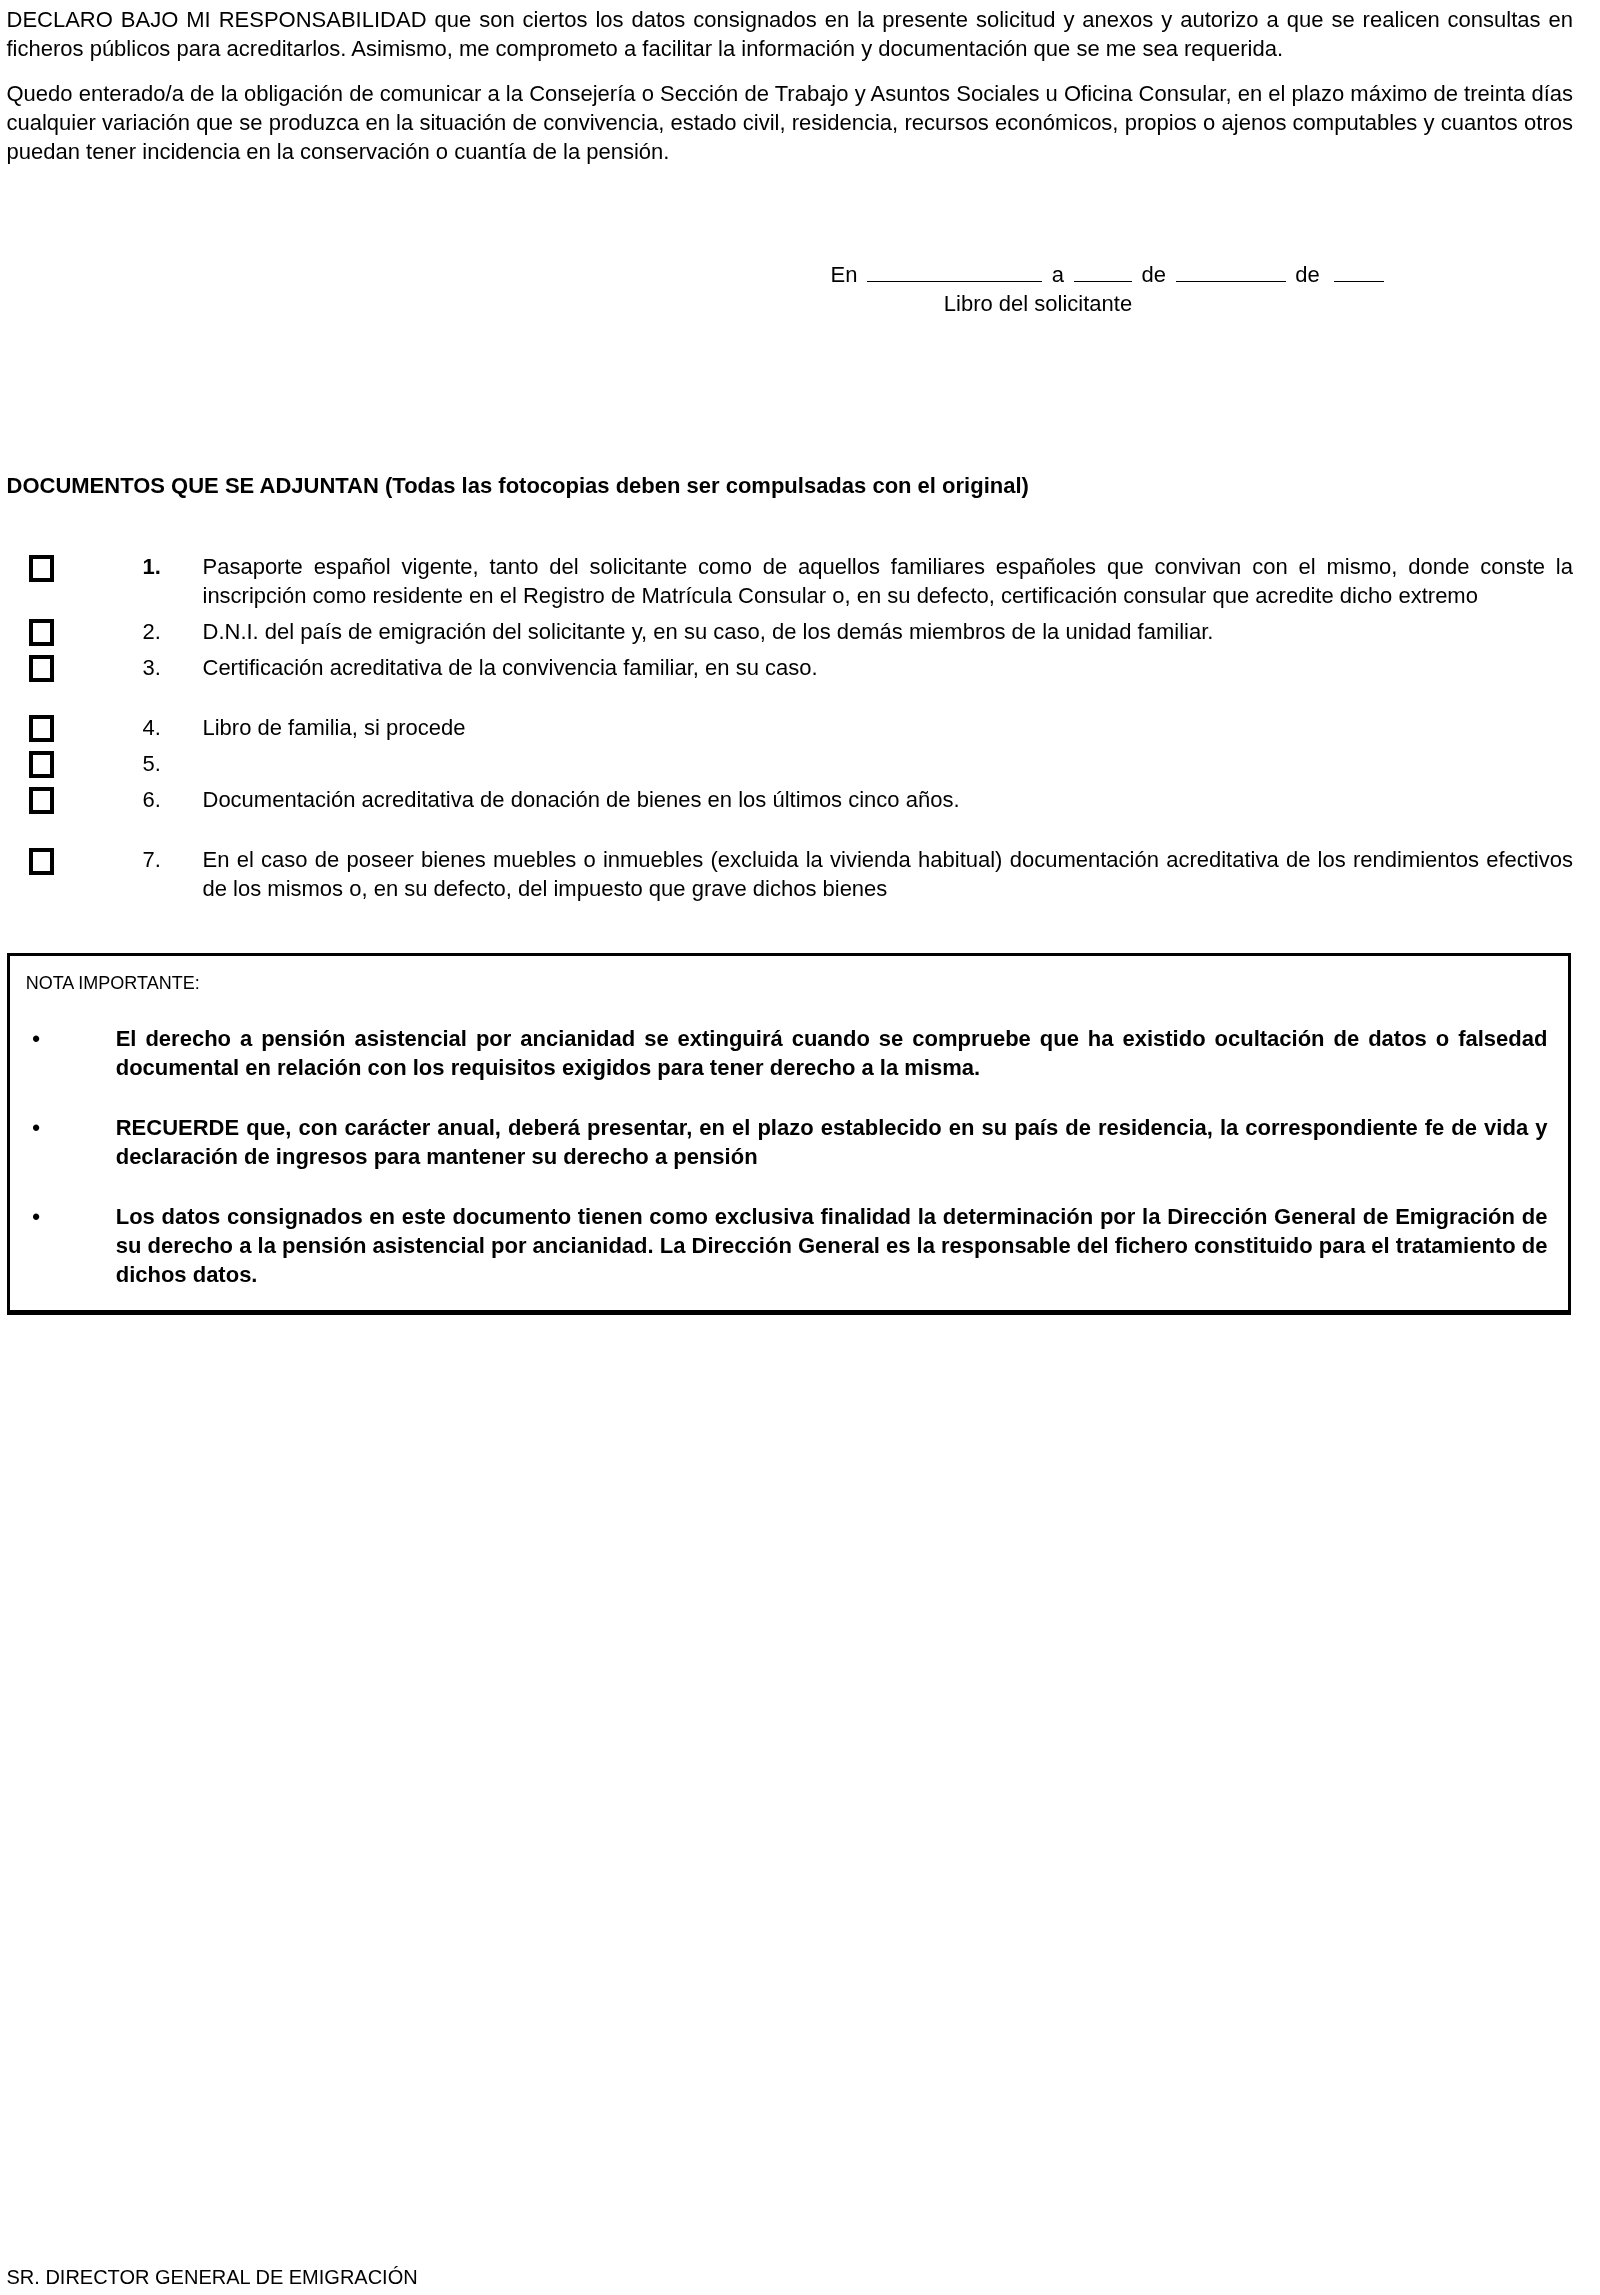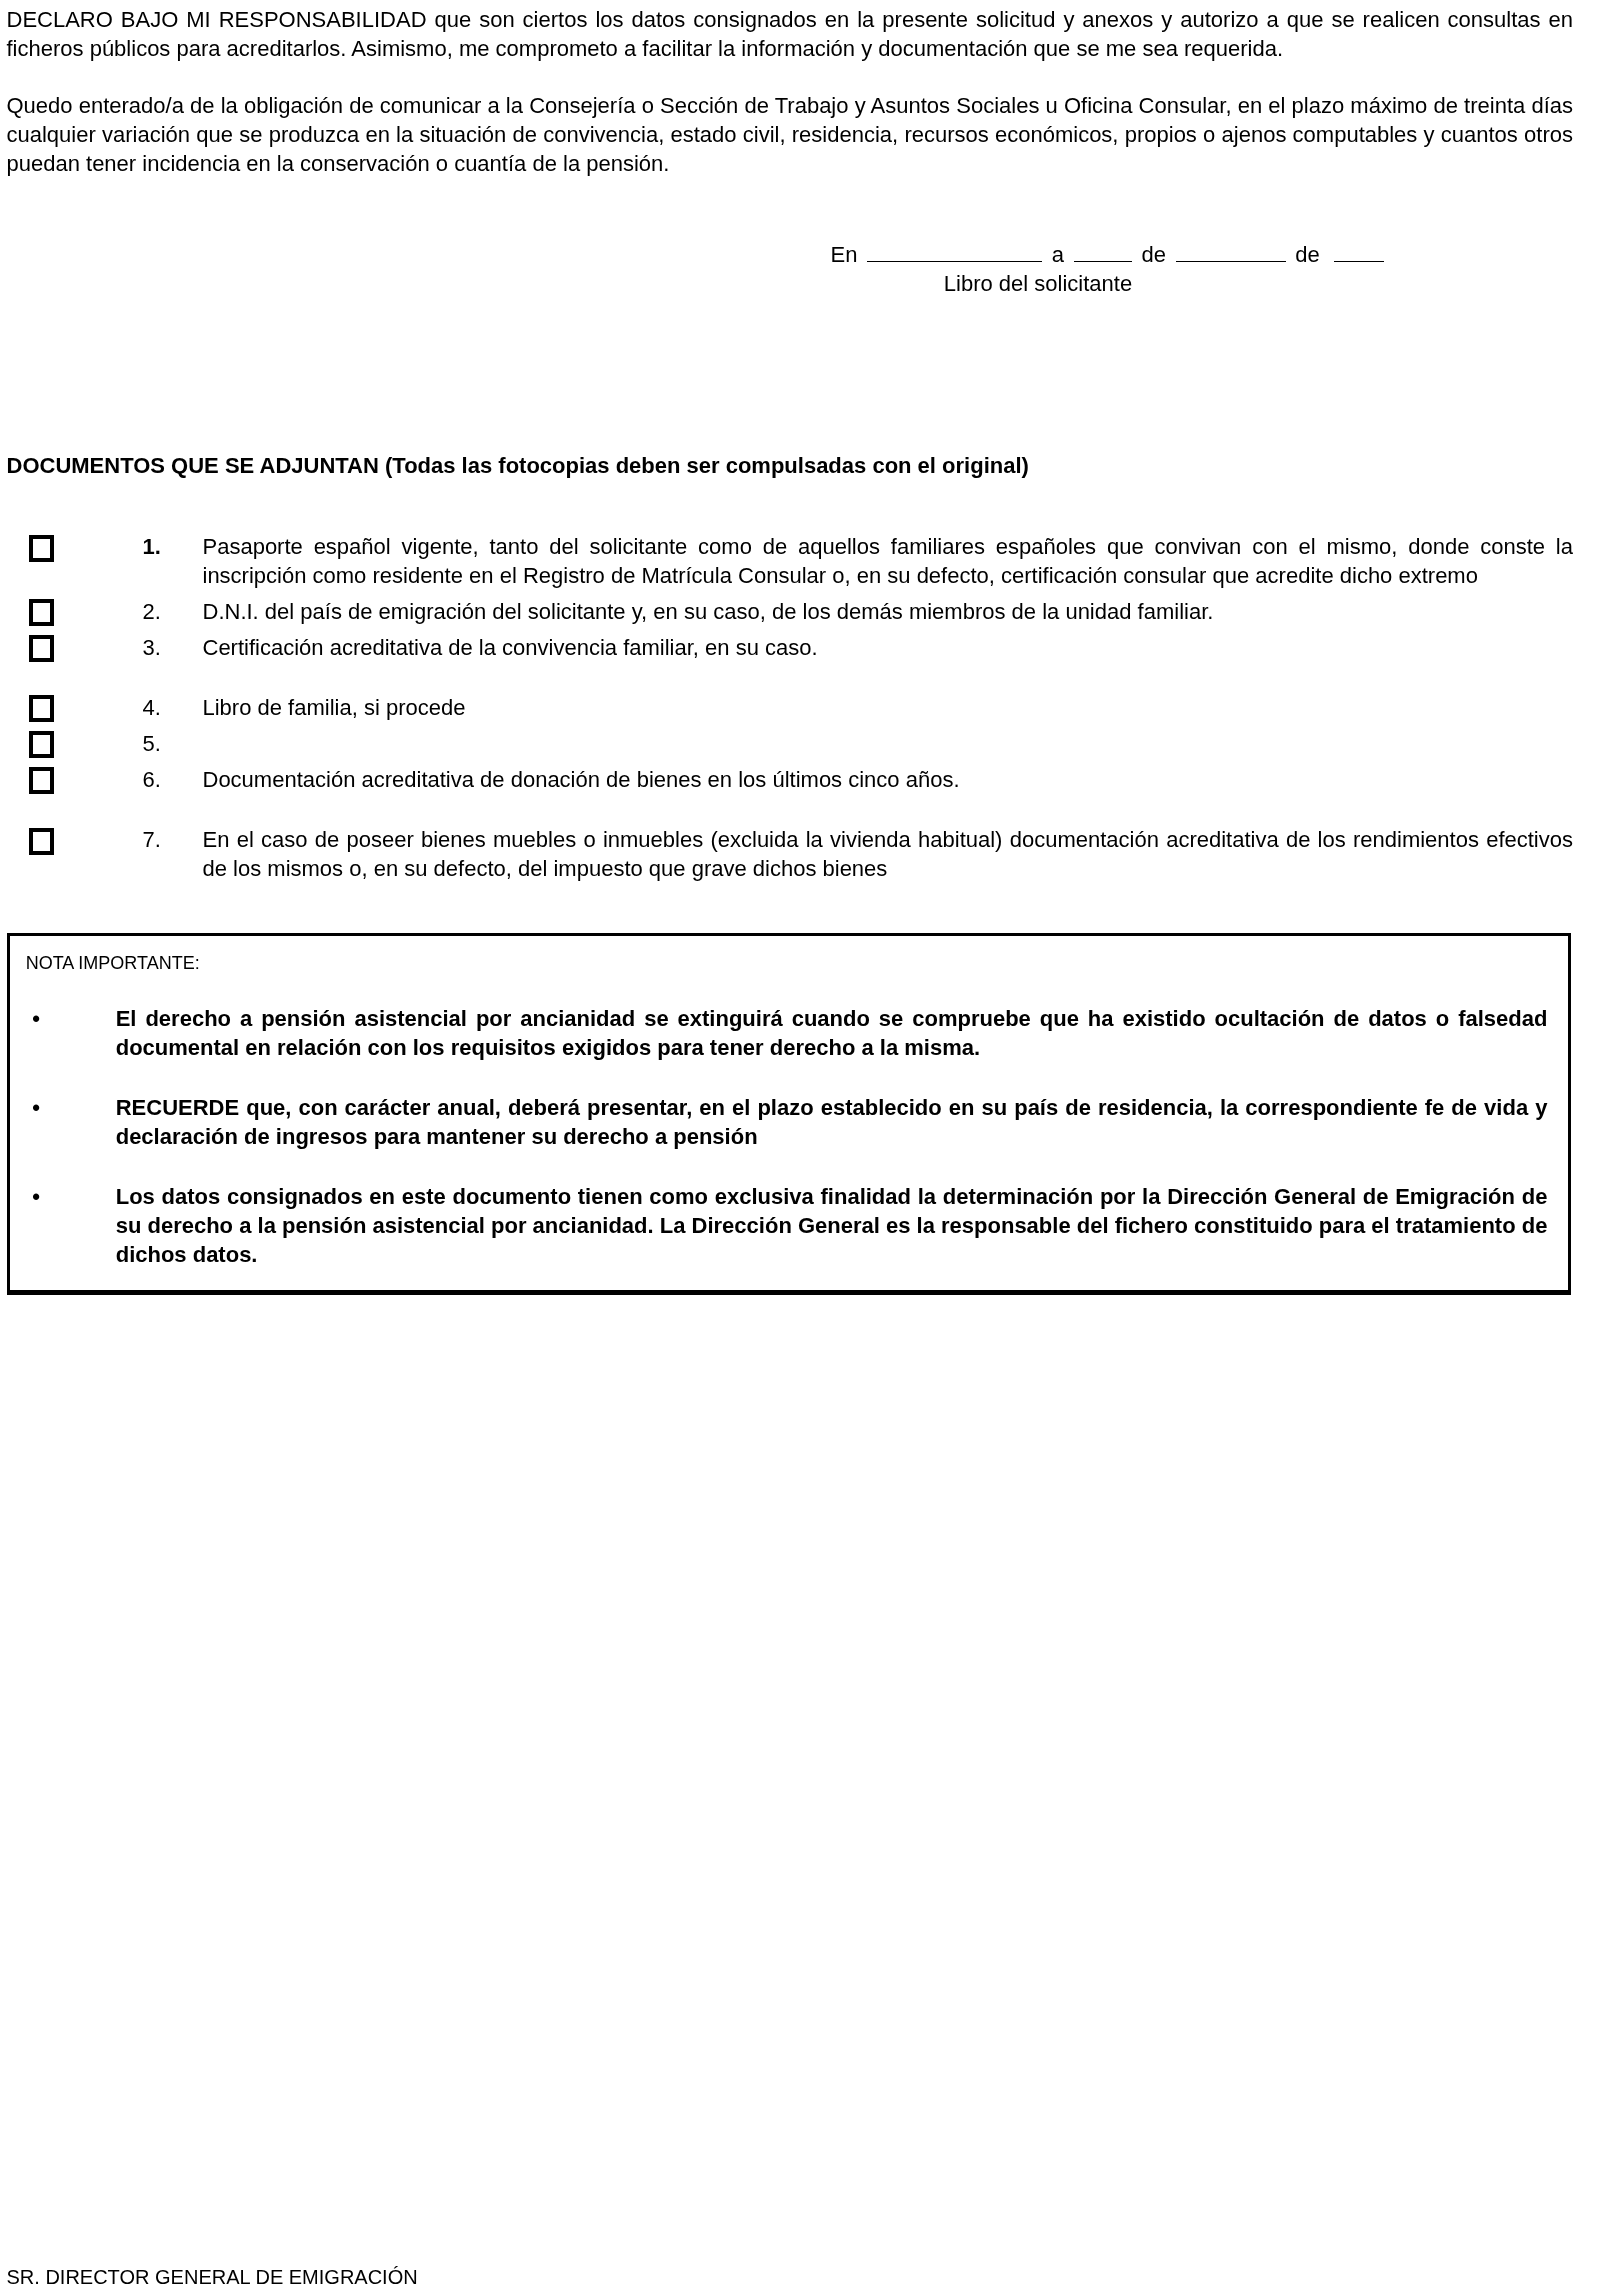--- a/index.html
+++ b/index.html
@@ -13,24 +13,24 @@
     font-family: "Liberation Sans", "DejaVu Sans", sans-serif;
     font-size: 22px;
     line-height: 29px;
     padding: 4.9px 28px 0 6.5px;
     overflow: hidden;
   }
   .body-text {
     margin: 0;
     text-align: justify;
   }
-  .para-2 { margin-top: 28px; }
+  .para-2 { margin-top: 16px; }
 
   
-  .signature-block { margin-top: 60px; margin-left: 824px; white-space: nowrap; }
+  .signature-block { margin-top: 92px; margin-left: 824px; white-space: nowrap; }
   .sig-line span.lbl { display: inline-block; }
   .blank {
     display: inline-block;
     border-bottom: 1.6px solid #000;
     height: 24.4px;
     vertical-align: baseline;
   }
   .blank-1 { width: 175px; margin: 0 9.7px; }
   .blank-2 { width: 58px;  margin: 0 9.7px; }
   .blank-3 { width: 110px; margin: 0 9.7px; }

